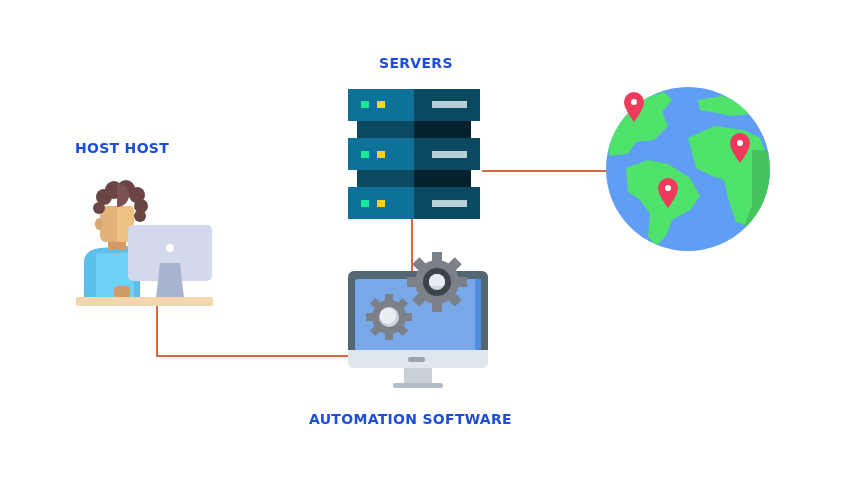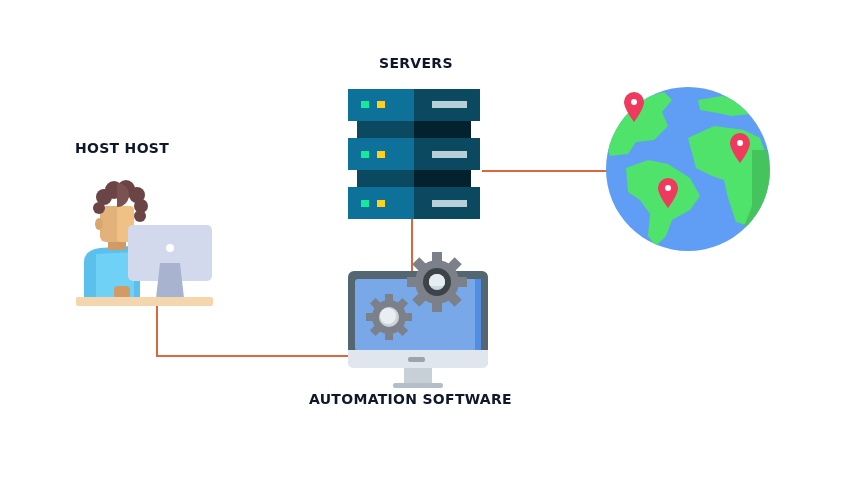--- a/index.html
+++ b/index.html
@@ -3,26 +3,26 @@
 <meta charset="utf-8">
 <style>
   html, body { margin: 0; padding: 0; background: #ffffff; }
   body { width: 867px; height: 493px; position: relative; overflow: hidden; font-family: "DejaVu Sans", sans-serif; }
   .label {
     position: absolute;
     font-family: "DejaVu Sans", sans-serif;
     font-weight: bold;
     font-size: 14px;
     letter-spacing: 0.3px;
-    color: #0f172a;
+    color: #1d4ed8;
     white-space: nowrap;
   }
   #label-servers { left: 379px; top: 55px; }
   #label-radio-host { left: 75px; top: 140px; }
-  #label-automation { left: 309px; top: 391px; }
+  #label-automation { left: 309px; top: 411px; }
   svg.diagram { position: absolute; left: 0; top: 0; }
 </style>
 </head>
 <body>
 
 <div class="label" id="label-servers">SERVERS</div>
 <div class="label" id="label-radio-host">HOST HOST</div>
 <div class="label" id="label-automation">AUTOMATION SOFTWARE</div>
 
 <svg class="diagram" width="867" height="493" viewBox="0 0 867 493">

